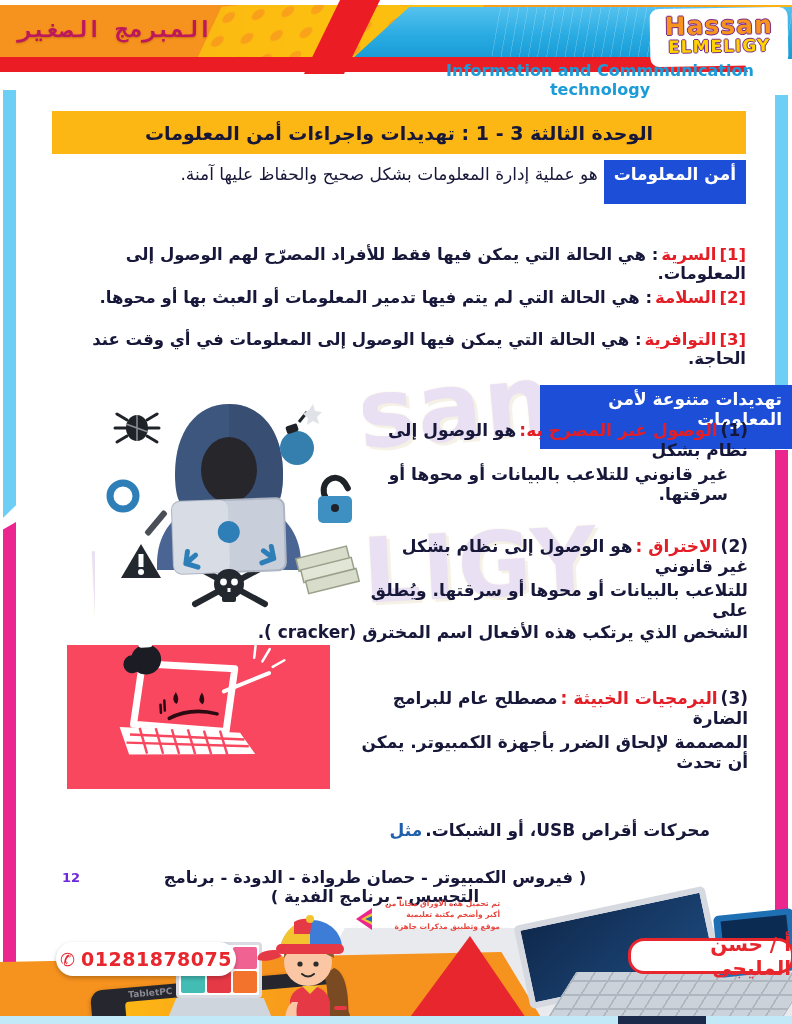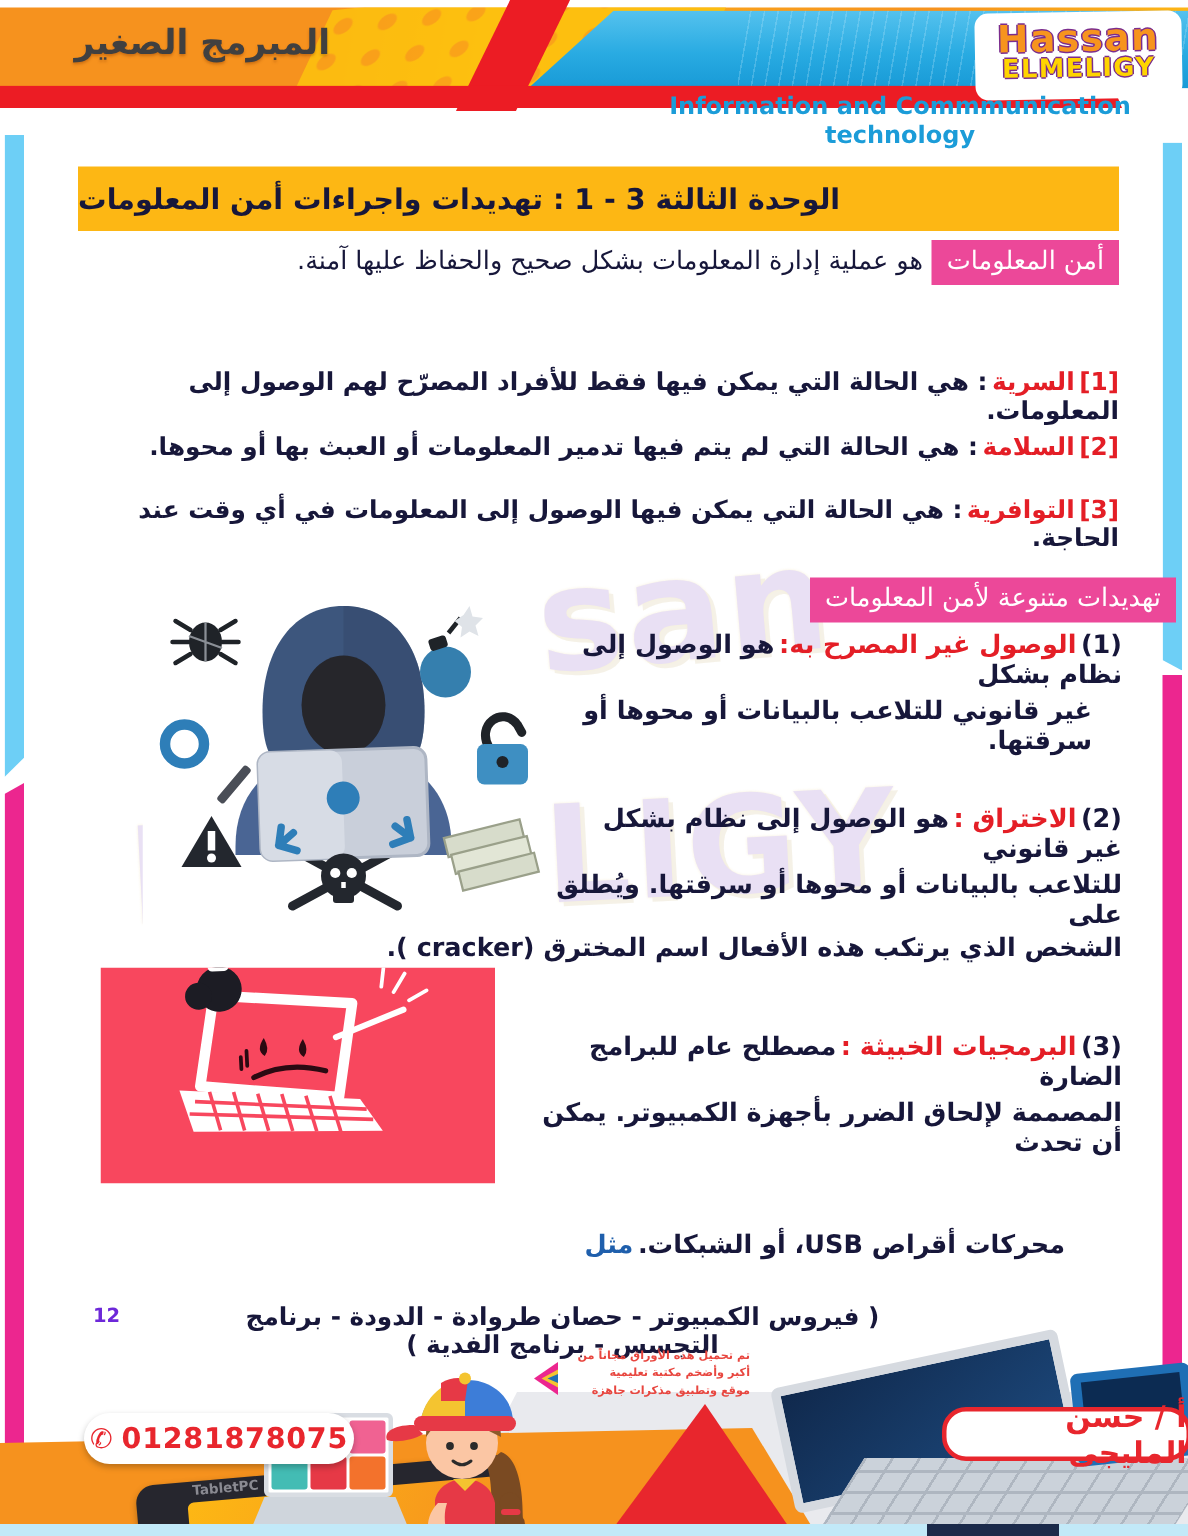--- a/index.html
+++ b/index.html
@@ -21,22 +21,22 @@
     background-image:radial-gradient(circle 5px at 12px 12px,#f9a11b 5px,transparent 6px);
     background-size:28px 24px;opacity:.85;}
   .hdr-red-slash{left:322px;top:0;width:40px;height:74px;background:#ec1c24;transform:skewX(-26deg);}
   .hdr-blue{left:352px;top:7px;width:440px;height:52px;
     background:linear-gradient(#55c2ee 0%,#29abe2 55%,#189ad6 100%);
     clip-path:polygon(13% 0,100% 0,100% 100%,0 100%);}
   .hdr-blue .mesh{position:absolute;right:0;top:0;width:300px;height:52px;opacity:.25;
     background:repeating-linear-gradient(100deg,transparent 0 8px,#bfe9fb 8px 9px);}
   .hdr-redbar{left:0;top:57px;width:748px;height:15px;background:#ec1c24;
     clip-path:polygon(0 0,99.2% 0,100% 100%,0 100%);}
-  .logo-ar{left:10px;top:16px;width:210px;color:#404040;font-size:23px;font-weight:bold;
-    text-shadow:0 1px 2px rgba(140,60,0,.4);}
+  .logo-ar{left:10px;top:16px;width:210px;text-align:center;color:#be185d;font-size:23px;font-weight:bold;
+    text-shadow:0 1px 2px rgba(140,60,0,.4);font-family:Liberation Mono, monospace;}
   .brand{left:400px;top:14px;width:250px;color:#fff;font-size:28px;font-weight:bold;letter-spacing:.5px;
     text-shadow:0 2px 0 rgba(10,90,140,.45);font-style:italic;}
   .hassan-badge{left:650px;top:8px;width:138px;height:58px;background:#fff;border-radius:9px;
     text-align:center;line-height:1;padding-top:5px;box-sizing:border-box;transform:rotate(-1deg);}
   .hassan-l1{font-size:25px;font-weight:800;color:#f7941e;letter-spacing:1px;
     text-shadow:-1px 0 #7b2d8e,1px 0 #7b2d8e,0 -1px #7b2d8e,0 1px #7b2d8e;}
   .hassan-l2{font-size:17px;font-weight:800;color:#ffd400;letter-spacing:1px;
     text-shadow:-1px 0 #7b2d8e,1px 0 #7b2d8e,0 -1px #7b2d8e,0 1px #7b2d8e;}
   .subtitle{left:415px;top:61px;width:370px;text-align:center;font-size:16px;font-weight:bold;color:#1b9cd8;}
 
@@ -46,24 +46,24 @@
   .sl-pink{left:3px;top:522px;height:492px;background:#ec268f;clip-path:polygon(0 1.5%,100% 0,100% 100%,0 100%);}
   .sr-blue{left:775px;top:95px;height:352px;background:#6dcff6;clip-path:polygon(0 0,100% 0,100% 100%,0 98%);}
   .sr-pink{left:775px;top:450px;height:500px;background:#ec268f;}
 
   
   .wm{font-weight:800;color:#cbb7e6;opacity:.42;letter-spacing:2px;
       text-shadow:0 0 2px #ecd9a6, 3px 3px 0 #e8e0c8;pointer-events:none;}
 
   
   .title-bar{left:52px;top:111px;width:694px;height:43px;background:#fdb714;
-    display:flex;align-items:center;}
+    display:flex;align-items:center;justify-content:center;}
   .title-bar span{font-size:19px;font-weight:bold;color:#17173a;}
   .def-line{left:50px;top:160px;width:696px;text-align:right;font-size:17px;font-weight:bold;}
-  .badge{display:inline-block;background:#ec4899;color:#fff;padding:4px 10px 6px;font-size:17px;font-weight:normal;}
+  .badge{display:inline-block;background:#1d4ed8;color:#fff;padding:4px 10px 20px;font-size:17px;font-weight:bold;}
   .heading-blue{left:52px;top:206px;width:694px;text-align:center;font-size:19px;font-weight:bold;color:#1f5fac;}
   .item{width:700px;text-align:right;font-size:16.5px;font-weight:bold;}
   .item span{margin-left:3px;}
   .tline{text-align:right;font-size:17px;font-weight:bold;}
   .tline span{margin-left:3px;}
   .threat-badge{left:540px;top:385px;}
   .examples{left:140px;top:868px;width:470px;text-align:center;font-size:16.5px;font-weight:bold;color:#17173a;}
   .pagenum{left:62px;top:870px;font-size:13px;font-weight:bold;color:#6d28d9;}
 
   

